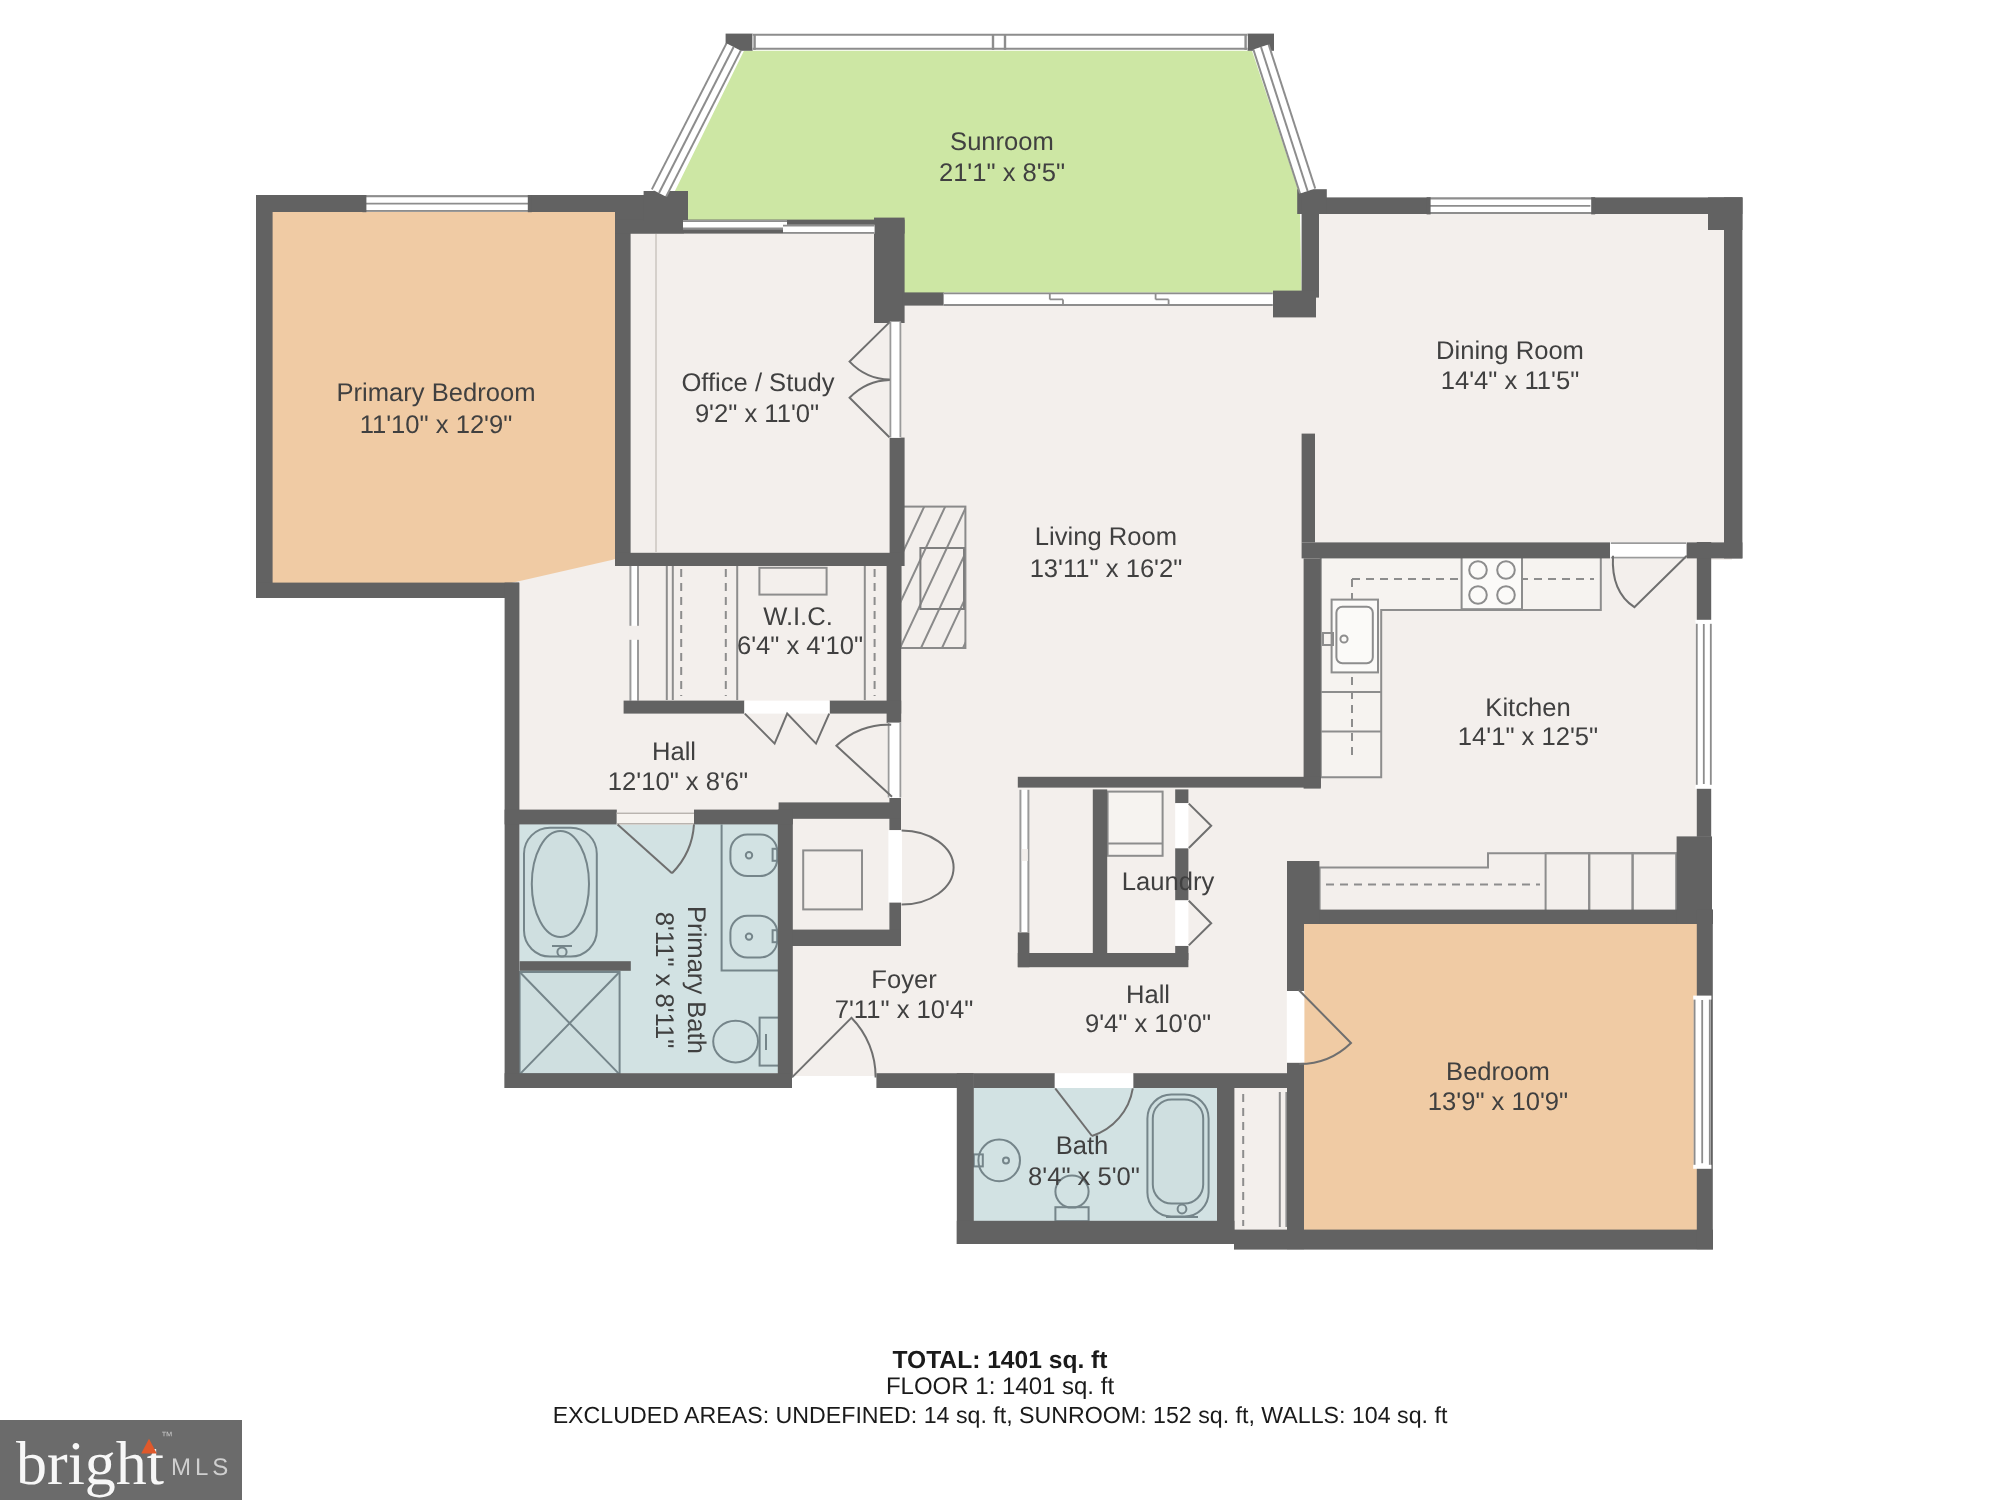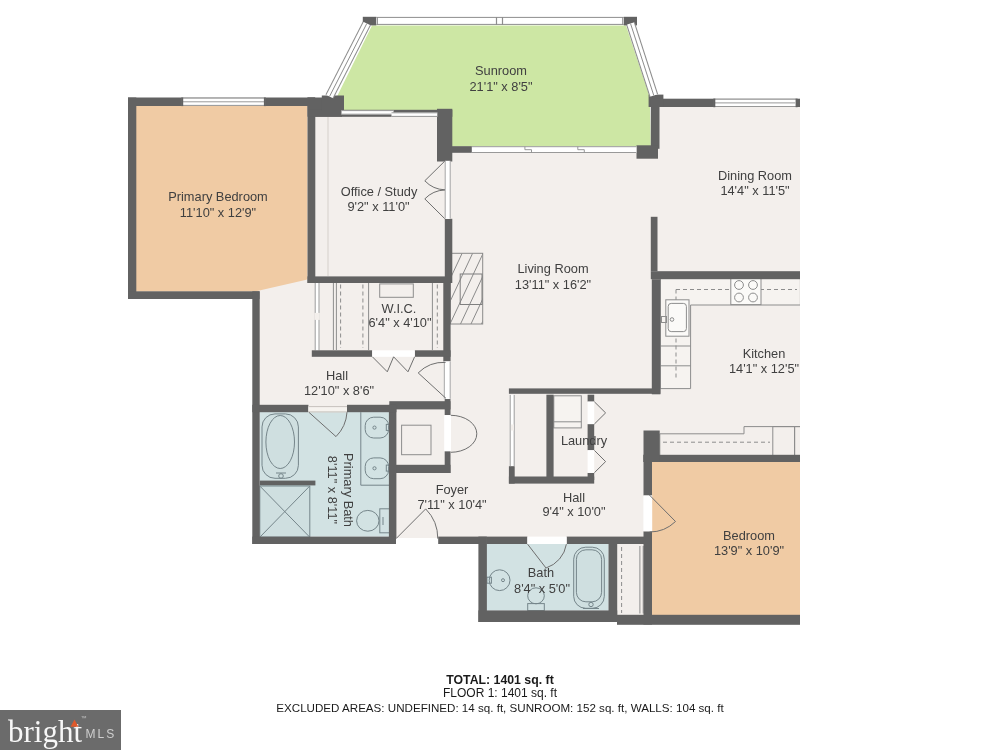--- a/index.html
+++ b/index.html
@@ -1,16 +1,16 @@
 <!DOCTYPE html>
 <html><head>
 <meta charset="utf-8">
 <style>
   html,body{margin:0;padding:0;background:#ffffff;}
-  .wrap{width:800px;height:750px;position:relative;overflow:hidden;background:#ffffff;}
+  .wrap{width:1000px;height:750px;position:relative;overflow:hidden;background:#ffffff;}
   text{font-family:"Liberation Sans",sans-serif;}
 </style>
 </head>
 <body>
 <div class="wrap">
 <svg width="1000" height="750" viewBox="0 0 1000 750">
 
 <rect x="0" y="0" width="1000" height="750" fill="#ffffff"></rect>
 <g id="floors">
 

